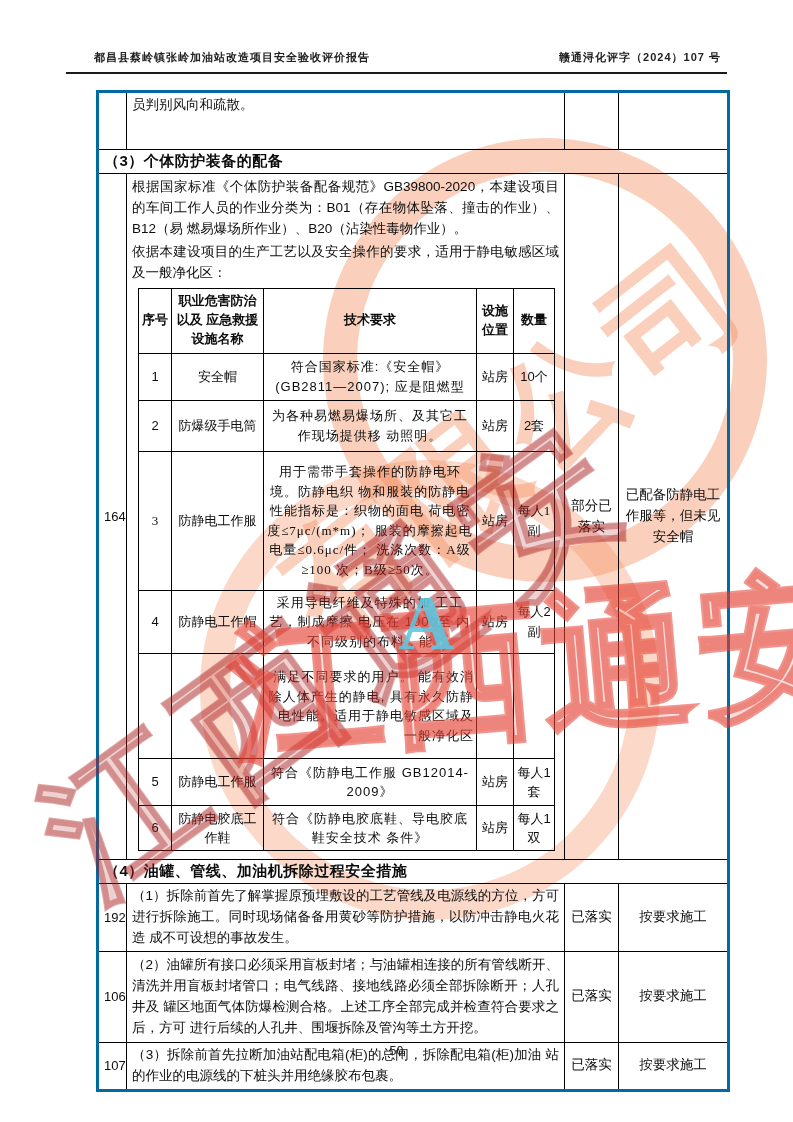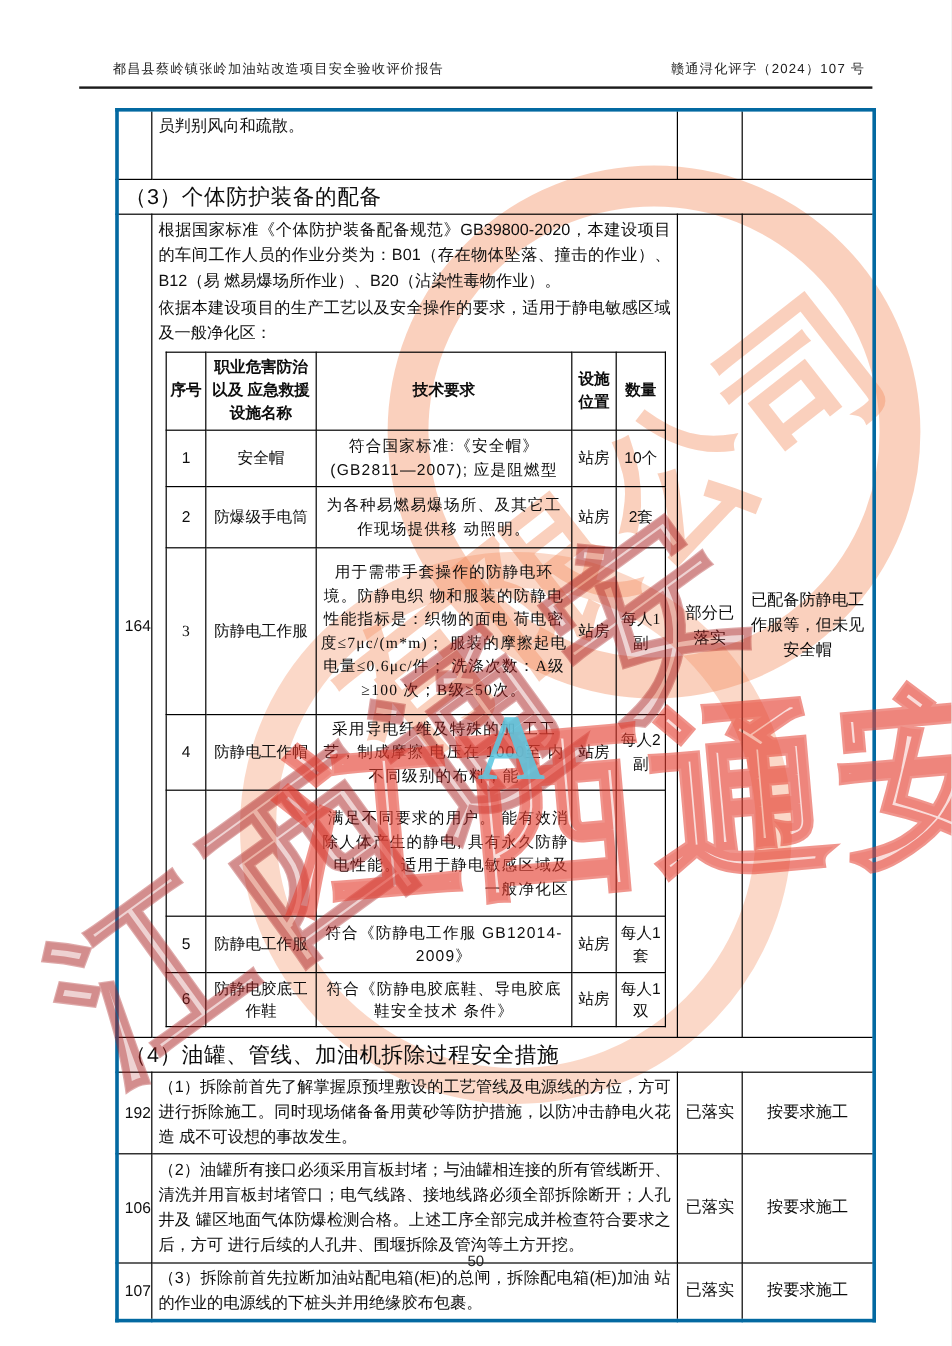--- a/index.html
+++ b/index.html
@@ -7,21 +7,21 @@
     position:relative; width:793px; height:1122px; margin:0 auto;
     background:#ffffff; overflow:hidden;
     font-family:"Liberation Sans", sans-serif; color:#111;
   }
 
   
   .doc-header {
     position:absolute; top:50px; left:66px; width:661px;
     border-bottom:2px solid #1b1b1b; padding-bottom:7px;
     display:flex; justify-content:space-between; align-items:flex-end;
-    font-size:11px; font-weight:normal; color:#222; letter-spacing:1px;
+    font-size:11px; font-weight:bold; color:#222; letter-spacing:1px;
     z-index:3;
   }
   .doc-header .h-left { padding-left:28px; }
   .doc-header .h-right { padding-right:6px;text-align:center; }
 
   
   .wm { position:absolute; pointer-events:none; white-space:nowrap; }
   .wm-ring { z-index:0; }
   .wm-seal-text {
     z-index:0; left:300px; top:520px;
@@ -54,21 +54,21 @@
     position:absolute; top:90px; left:96px; width:631px; z-index:1;
     border-collapse:collapse; table-layout:fixed;
     font-size:13.5px; color:#0d0d0d;
   }
   table.main td { border:1px solid #000; padding:2px 5px; vertical-align:middle; }
   table.main { border:3px solid #0369a1; }
 
   tr.r-top td { height:52px; vertical-align:top; }
   td.no-cell { text-align:center; font-size:13px; padding:0 1px; }
   td.section-cell {
-    font-weight:normal; font-size:18px; letter-spacing:0.5px;
+    font-weight:bold; font-size:15px; letter-spacing:0.5px;
     padding:6px 4px 6px 7px;
     margin-top:40px;
   }
   td.content-cell { text-align:justify; line-height:1.55; padding:2px 7px; }
   td.status-cell, td.remark-cell { text-align:center; line-height:1.55; padding:2px 3px; }
   tr.r-105 td { height:58px; }
   tr.r-106 td { height:86px; }
   tr.r-107 td { height:40px; }
 
   .intro { margin:1px 0 2px 0; }

